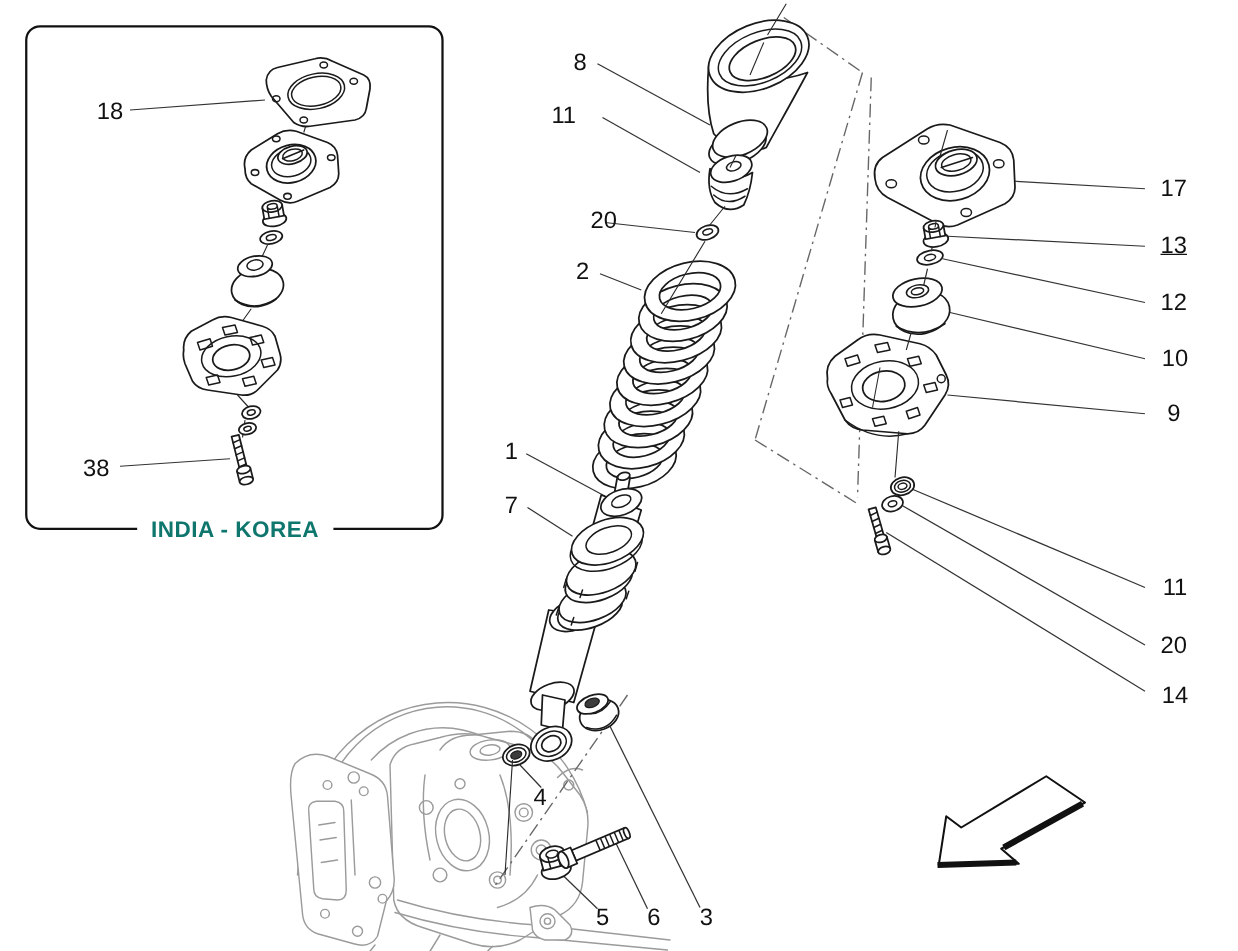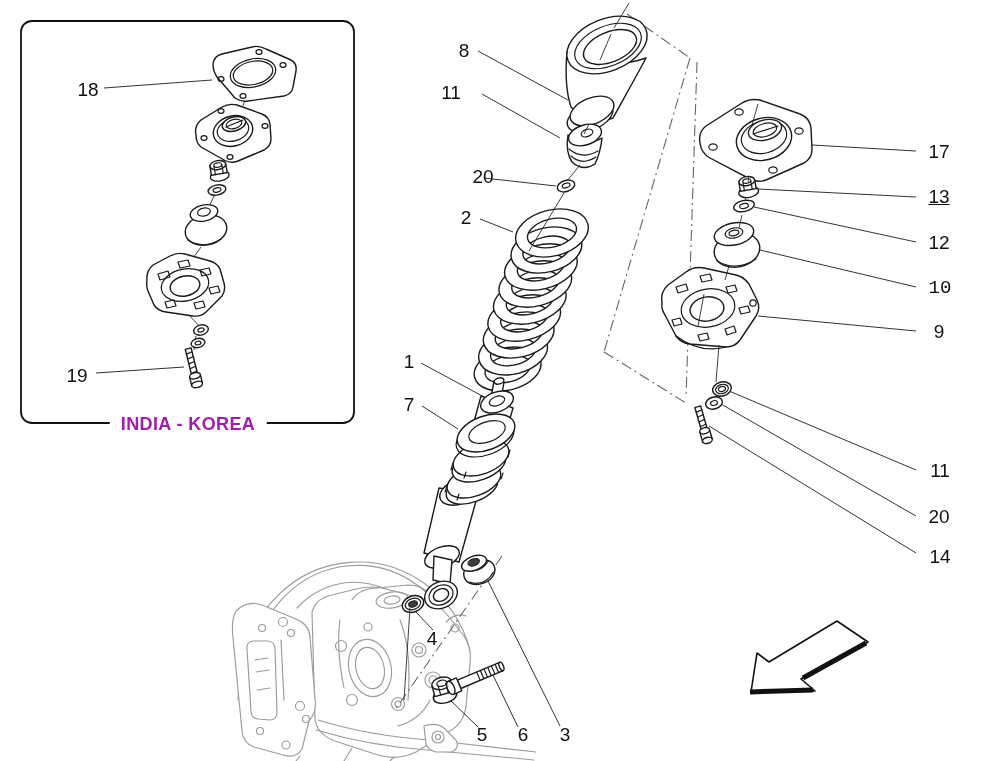--- a/index.html
+++ b/index.html
@@ -24,21 +24,21 @@
   
   .dd{fill:none;stroke:#666;stroke-width:1.1;stroke-dasharray:11 4 2 4;}
   
   .thick{fill:none;stroke:#111;stroke-width:5;stroke-linecap:butt;}
   .part-label{
     position:absolute;transform:translate(-50%,-50%);
     font-size:19px;color:#111;white-space:nowrap;
   }
   .region-caption{
     position:absolute;left:188px;top:424px;transform:translate(-50%,-50%);
-    font-size:18px;font-weight:700;letter-spacing:.4px;color:#a21caf;
+    font-size:18px;font-weight:700;letter-spacing:.4px;color:#0f766e;
     background:#ffffff;padding:0 11px;white-space:nowrap;
   }
 </style>
 </head>
 <body>
 
 <div id="canvas">
 
 <svg width="990" height="761" viewBox="0 0 990 761">
 
@@ -391,22 +391,22 @@
       <div class="part-label" style="left: 466px; top: 218px;">2</div>
       <div class="part-label" style="left: 409px; top: 362px;">1</div>
       <div class="part-label" style="left: 409px; top: 405px;">7</div>
       <div class="part-label" style="left: 432px; top: 639px;">4</div>
       <div class="part-label" style="left: 482px; top: 735px;">5</div>
       <div class="part-label" style="left: 523px; top: 735px;">6</div>
       <div class="part-label" style="left: 565px; top: 735px;">3</div>
       <div class="part-label" style="left: 939px; top: 152px;">17</div>
       <div class="part-label" style="left: 939px; top: 197px; text-decoration: underline;">13</div>
       <div class="part-label" style="left: 939px; top: 243px;">12</div>
-      <div class="part-label" style="left: 940px; top: 288px; font-family: Liberation Mono, monospace;">10</div>
+      <div class="part-label" style="left: 940px; top: 288px;">10</div>
       <div class="part-label" style="left: 939px; top: 332px;">9</div>
       <div class="part-label" style="left: 940px; top: 471px;">11</div>
       <div class="part-label" style="left: 939px; top: 517px;">20</div>
       <div class="part-label" style="left: 940px; top: 557px; text-align: center;">14</div>
       <div class="part-label" style="left: 88px; top: 90px;">18</div>
-      <div class="part-label" style="left: 77px; top: 376px;">19</div>
+      <div class="part-label" style="left: 77px; top: 376px;">38</div>
     </div>
 
 </div>
 
 </body></html>

